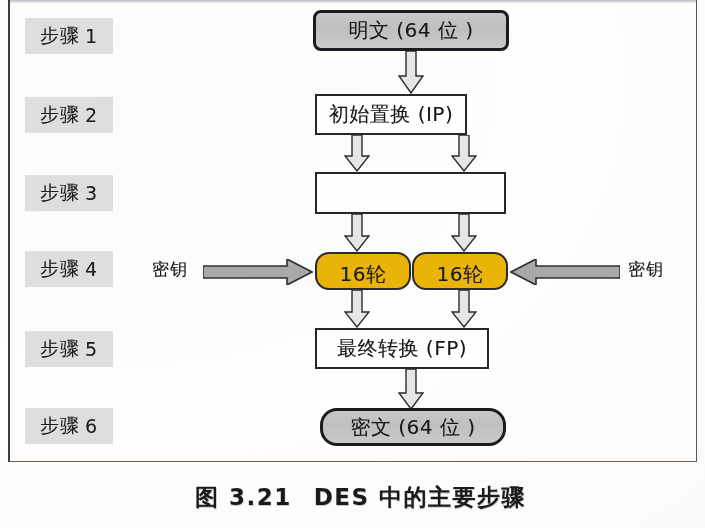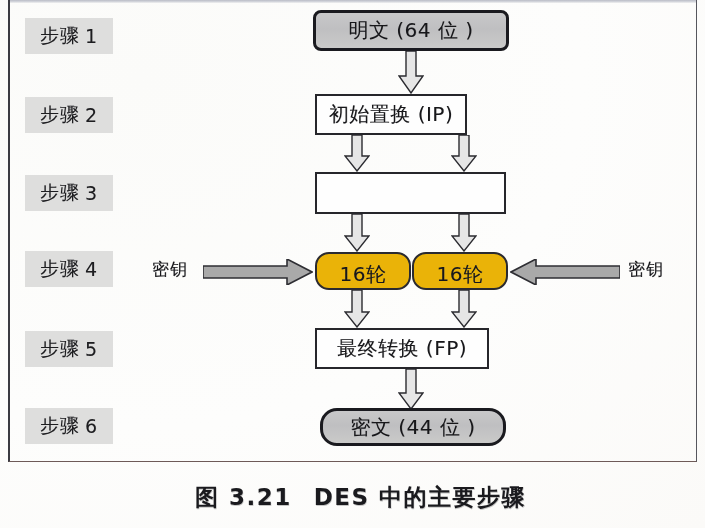--- a/index.html
+++ b/index.html
@@ -261,18 +261,18 @@
   <span>最终转换 (FP)</span>
 </div>
 
 <div class="v-arrow" style="left:398px; top:369px; height:41px;">
   <svg viewBox="0 0 26 41" preserveAspectRatio="none">
     <polygon points="8,0 18,0 18,24 25,24 13,40 1,24 8,24" fill="#e6e6e6" stroke="#2b2b30" stroke-width="1.4"></polygon>
   </svg>
 </div>
 
 <div class="flow-box terminator" style="left:320px; top:408px; width:186px; height:38px;">
-  <span>密文 (44 位 )</span>
+  <span>密文 (64 位 )</span>
 </div>
 
 <div id="caption">
   <span class="figno">图 3.21</span><span>DES 中的主要步骤</span>
 </div>
 
 </body></html>

